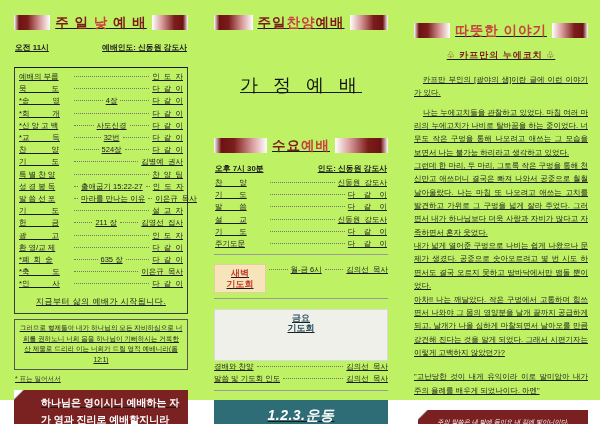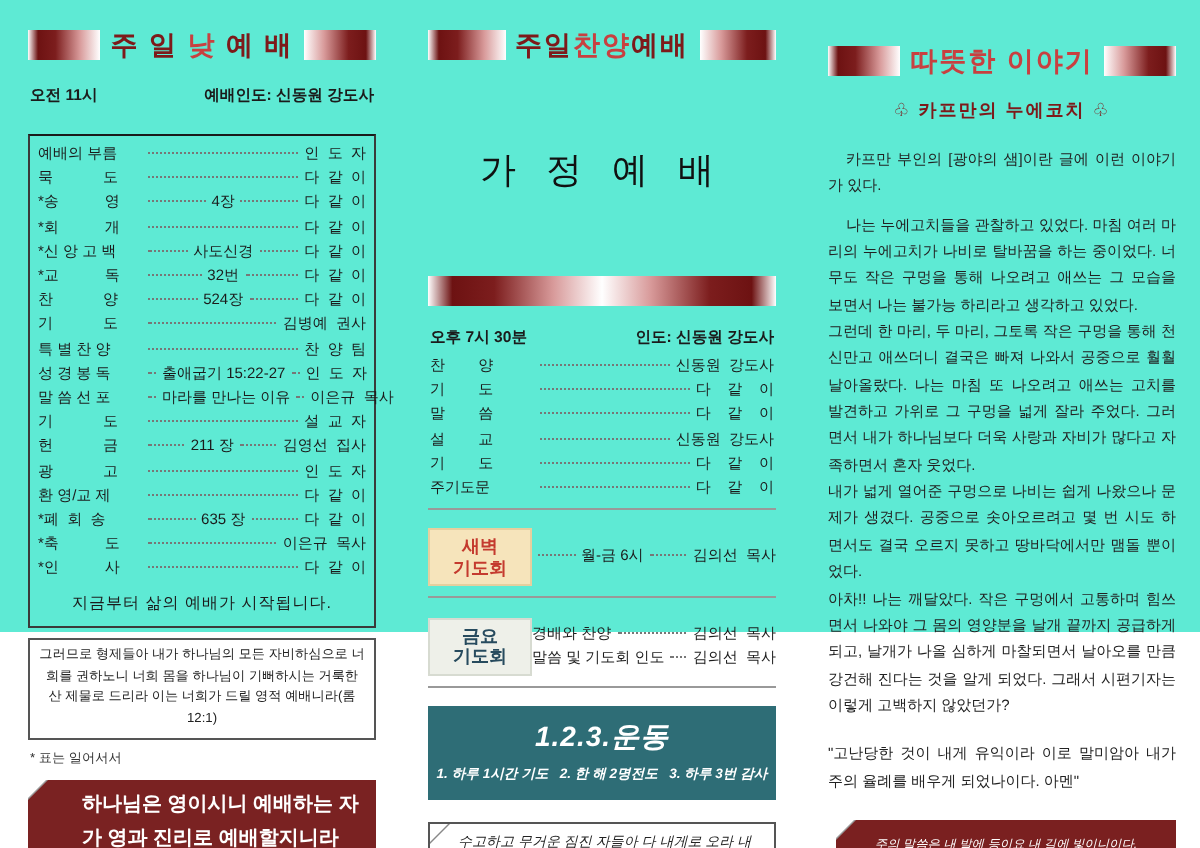--- a/index.html
+++ b/index.html
@@ -1,18 +1,18 @@
 <!DOCTYPE html>
 <html><head>
 <meta charset="utf-8">
 <style>
   * { margin:0; padding:0; box-sizing:border-box; }
   html,body { width:600px; height:424px; background:#ffffff; overflow:hidden;
     font-family:"Liberation Sans","DejaVu Sans",sans-serif; color:#1b1b1b; }
-  .sheet { width:600px; height:316px; display:flex; background:#5eead4; }
+  .sheet { width:600px; height:400px; display:flex; background:#bef264;text-decoration:underline; }
   .panel { width:200px; flex:0 0 200px; padding:0 12px 0 14px; }
 
   
   .titlebar { display:flex; align-items:center; height:17px; margin-top:14px; }
   .titlebar .bar { flex:1 1 auto; height:15px; }
   .bar-l { background:linear-gradient(90deg,#ffffff 0%,#6d1212 14%,#7c1d1d 38%,#d89a9a 72%,#ffffff 100%); }
   .bar-r { background:linear-gradient(90deg,#ffffff 0%,#d89a9a 28%,#7c1d1d 62%,#6d1212 86%,#ffffff 100%); }
   .title-text { padding:0 5px; font-weight:bold; font-size:13.5px; letter-spacing:1px; white-space:nowrap; }
   .t-dark { color:#7d1a1a; }
   .t-accent { color:#c84040; }
@@ -39,21 +39,21 @@
     border-top:10px solid #9a9a9a; border-right:10px solid transparent; }
   .fold::before { content:""; position:absolute; top:0; left:0; width:0; height:0; z-index:2;
     border-top:9px solid #ffffff; border-right:9px solid transparent; }
 
   
   .family-title { text-align:center; font-size:18px; letter-spacing:5px; color:#111;
     margin:42px 0 40px 0; font-weight:normal; }
   .wed-header { display:flex; justify-content:space-between; align-items:flex-end;
     font-size:7.8px; font-weight:bold; margin:9px 1px 3px 1px; }
   .wed-table { padding:0 1px 4px 1px; border-bottom:1px solid #999; }
-  .prayer-row { display:flex; align-items:center; padding:5px 0 5px 0; border-bottom:1px solid #999; }
+  .prayer-row { display:flex; padding:5px 0 5px 0; border-bottom:1px solid #999; }
   .badge { flex:0 0 52px; text-align:center; font-weight:bold; font-size:9px; line-height:1.15; padding:3px 0; }
   .badge-dawn { background:#f6e4bb; color:#c43a2e; border:1px solid #e6cf9e; }
   .badge-fri  { background:#eef0e9; color:#274b5e; border:1px solid #d7dbd1; }
   .prayer-rows { flex:1 1 auto; margin-left:0; }
   .prayer-rows .dot-row .lbl { width:auto; min-width:0; }
   .movement { background:#2e6d76; color:#ffffff; text-align:center; padding:7px 4px 8px 4px; margin-top:9px; }
   .mv-title { font-style:italic; font-weight:bold; font-size:14px; letter-spacing:0.5px; }
   .mv-items { font-style:italic; font-weight:bold; font-size:6.8px; margin-top:4px; white-space:pre; }
   .verse-box-plain { position:relative; border:1px solid #555; margin-top:11px;
     padding:4px 6px 4px 14px; font-size:7px; font-style:italic; line-height:1.6; color:#222; }
@@ -209,20 +209,21 @@
     <div class="titlebar">
       <span class="bar bar-l"></span>
       <span class="title-text"><span class="t-dark">주일</span><span class="t-accent">찬양</span><span class="t-dark">예배</span></span>
       <span class="bar bar-r"></span>
     </div>
 
     <div class="family-title">가 정 예 배</div>
 
     <div class="titlebar" style="margin-top:0">
       <span class="bar bar-l"></span>
+      <span class="title-text"><span class="t-dark">수요</span><span class="t-accent">예배</span><span class="t-dark"></span></span>
       <span class="bar bar-r"></span>
     </div>
 
     <div class="wed-header">
       <span>오후  7시  30분</span>
       <span>인도:  신동원  강도사</span>
     </div>
 
     <div class="wed-table">
         <div class="dot-row">
@@ -266,21 +267,21 @@
           <div class="dot-row">
             <span class="lbl"></span>
             <span class="dots"></span>
             <span class="ctr">월-금 6시</span>
             <span class="dots"></span>
             <span class="rgt">김의선  목사</span>
           </div>
         </div>
     </div>
 
-    <div class="prayer-row" style="border-top:none; margin-top:5px;">
+    <div class="prayer-row" style="border-top:none; margin-top:5px;flex-direction:column;">
       <div class="badge badge-fri">
         <div>금요</div>
         <div>기도회</div>
       </div>
       <div class="prayer-rows">
           <div class="dot-row">
             <span class="lbl">경배와 찬양</span>
             <span class="dots"></span>
             <span class="rgt">김의선  목사</span>
           </div>

